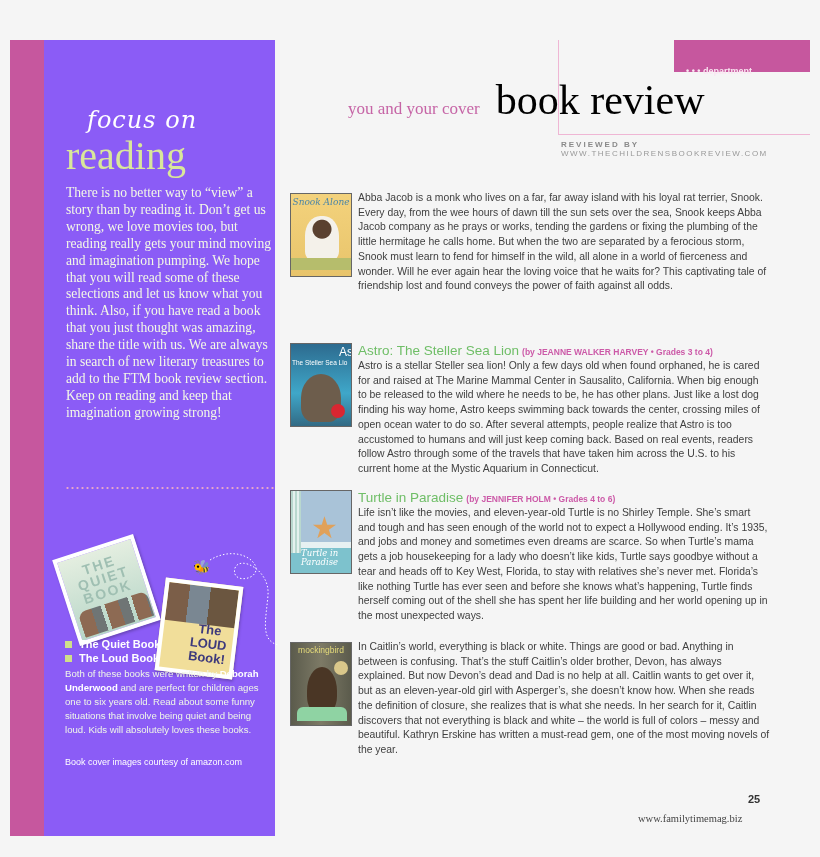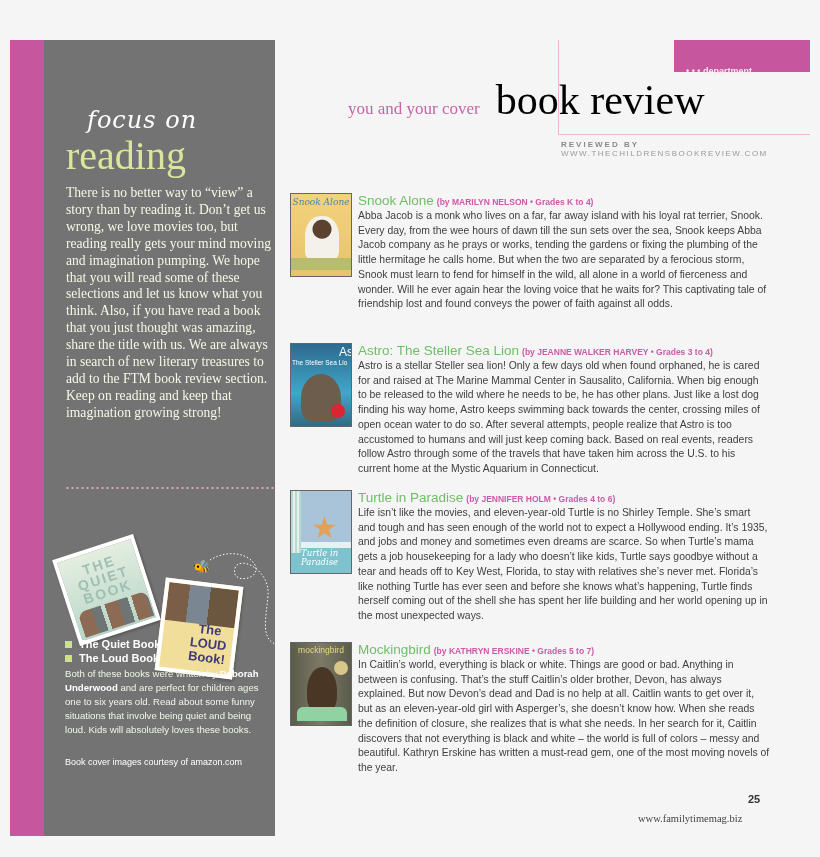--- a/index.html
+++ b/index.html
@@ -1,20 +1,20 @@
 <!DOCTYPE html>
 <html><head>
 <meta charset="utf-8">
 <style>
   * { box-sizing: border-box; margin: 0; padding: 0; }
   html, body { width: 820px; height: 857px; background: #f5f5f5; overflow: hidden; }
   body { position: relative; font-family: "Liberation Sans", sans-serif; }
 
   
-  .sidebar { position: absolute; left: 10px; top: 40px; width: 265px; height: 796px; background: #737373; }
+  .sidebar { position: absolute; left: 10px; top: 40px; width: 265px; height: 796px; background: #8b5cf6; }
   .sidebar-strip { position: absolute; left: 0; top: 0; width: 34px; height: 100%; background: #c6579e; }
   .focus-on { position: absolute; left: 77px; top: 66px; font-family: "DejaVu Serif", serif; font-style: italic; font-size: 24px; color: #ffffff; letter-spacing: 1px; }
   .reading { position: absolute; left: 56px; top: 96px; font-family: "Liberation Serif", serif; font-size: 40px; color: #d9e79a; line-height: 1; }
   .intro { position: absolute; left: 56px; top: 145px; width: 206px; font-family: "Liberation Serif", serif; font-size: 13.6px; line-height: 16.9px; color: #f4f9e6; }
   .dots-line { position: absolute; left: 55px; top: 447px; width: 210px; height: 2px;
     background-image: radial-gradient(circle, #e9a7c8 1px, transparent 1.2px); background-size: 5px 2px; }
   .younger-heading { position: absolute; left: 55px; top: 453px; font-size: 15px; font-weight: bold; color: #d6e58a; }
 
   .cover-quiet { position: absolute; left: 54px; top: 505px; width: 85px; height: 90px; background: linear-gradient(#e4eee0, #b7d6c8); border: 4px solid #fff; transform: rotate(-18deg); box-shadow: 1px 2px 3px rgba(0,0,0,0.25); overflow: hidden; }
   .cover-quiet .t { position: absolute; left: 8px; top: 8px; font-size: 14px; line-height: 14px; color: #9fbfb2; font-weight: bold; letter-spacing: 2px; text-align: center; width: 62px; }
@@ -122,21 +122,20 @@
 <div class="reviewed-by">REVIEWED BY</div>
 <div class="reviewer-url">WWW.THECHILDRENSBOOKREVIEW.COM</div>
 
 <div class="review" style="top:191px;">
   <div class="cover cover-snook">
     <div class="t">Snook Alone</div>
     <div class="dog"></div>
     <div class="grass"></div>
   </div>
   <div class="content">
-    <div class="title-line"><span class="book-title">Snook Alone</span><span class="byline">(by MARILYN NELSON • Grades K to 4)</span></div>
     <div class="desc">Abba Jacob is a monk who lives on a far, far away island with his loyal rat terrier, Snook. Every day, from the wee hours of dawn till the sun sets over the sea, Snook keeps Abba Jacob company as he prays or works, tending the gardens or fixing the plumbing of the little hermitage he calls home. But when the two are separated by a ferocious storm, Snook must learn to fend for himself in the wild, all alone in a world of fierceness and wonder. Will he ever again hear the loving voice that he waits for? This captivating tale of friendship lost and found conveys the power of faith against all odds.</div>
   </div>
 </div>
 
 <div class="review" style="top:341px;">
   <div class="cover cover-astro">
     <div class="t">Astro</div>
     <div class="s">The Steller Sea Lio</div>
     <div class="seal"></div>
     <div class="ball"></div>
@@ -160,19 +159,18 @@
 </div>
 
 <div class="review" style="top:640px;">
   <div class="cover cover-mock">
     <div class="t">mockingbird</div>
     <div class="seal"></div>
     <div class="hair"></div>
     <div class="shirt"></div>
   </div>
   <div class="content">
-    <div class="title-line"><span class="book-title">Mockingbird</span><span class="byline">(by KATHRYN ERSKINE • Grades 5 to 7)</span></div>
     <div class="desc">In Caitlin’s world, everything is black or white. Things are good or bad. Anything in between is confusing. That’s the stuff Caitlin’s older brother, Devon, has always explained. But now Devon’s dead and Dad is no help at all. Caitlin wants to get over it, but as an eleven-year-old girl with Asperger’s, she doesn’t know how. When she reads the definition of closure, she realizes that is what she needs. In her search for it, Caitlin discovers that not everything is black and white – the world is full of colors – messy and beautiful. Kathryn Erskine has written a must-read gem, one of the most moving novels of the year.</div>
   </div>
 </div>
 
 <div class="footer-url">www.familytimemag.biz</div>
 <div class="footer-page">25</div>
 
 </body></html>

